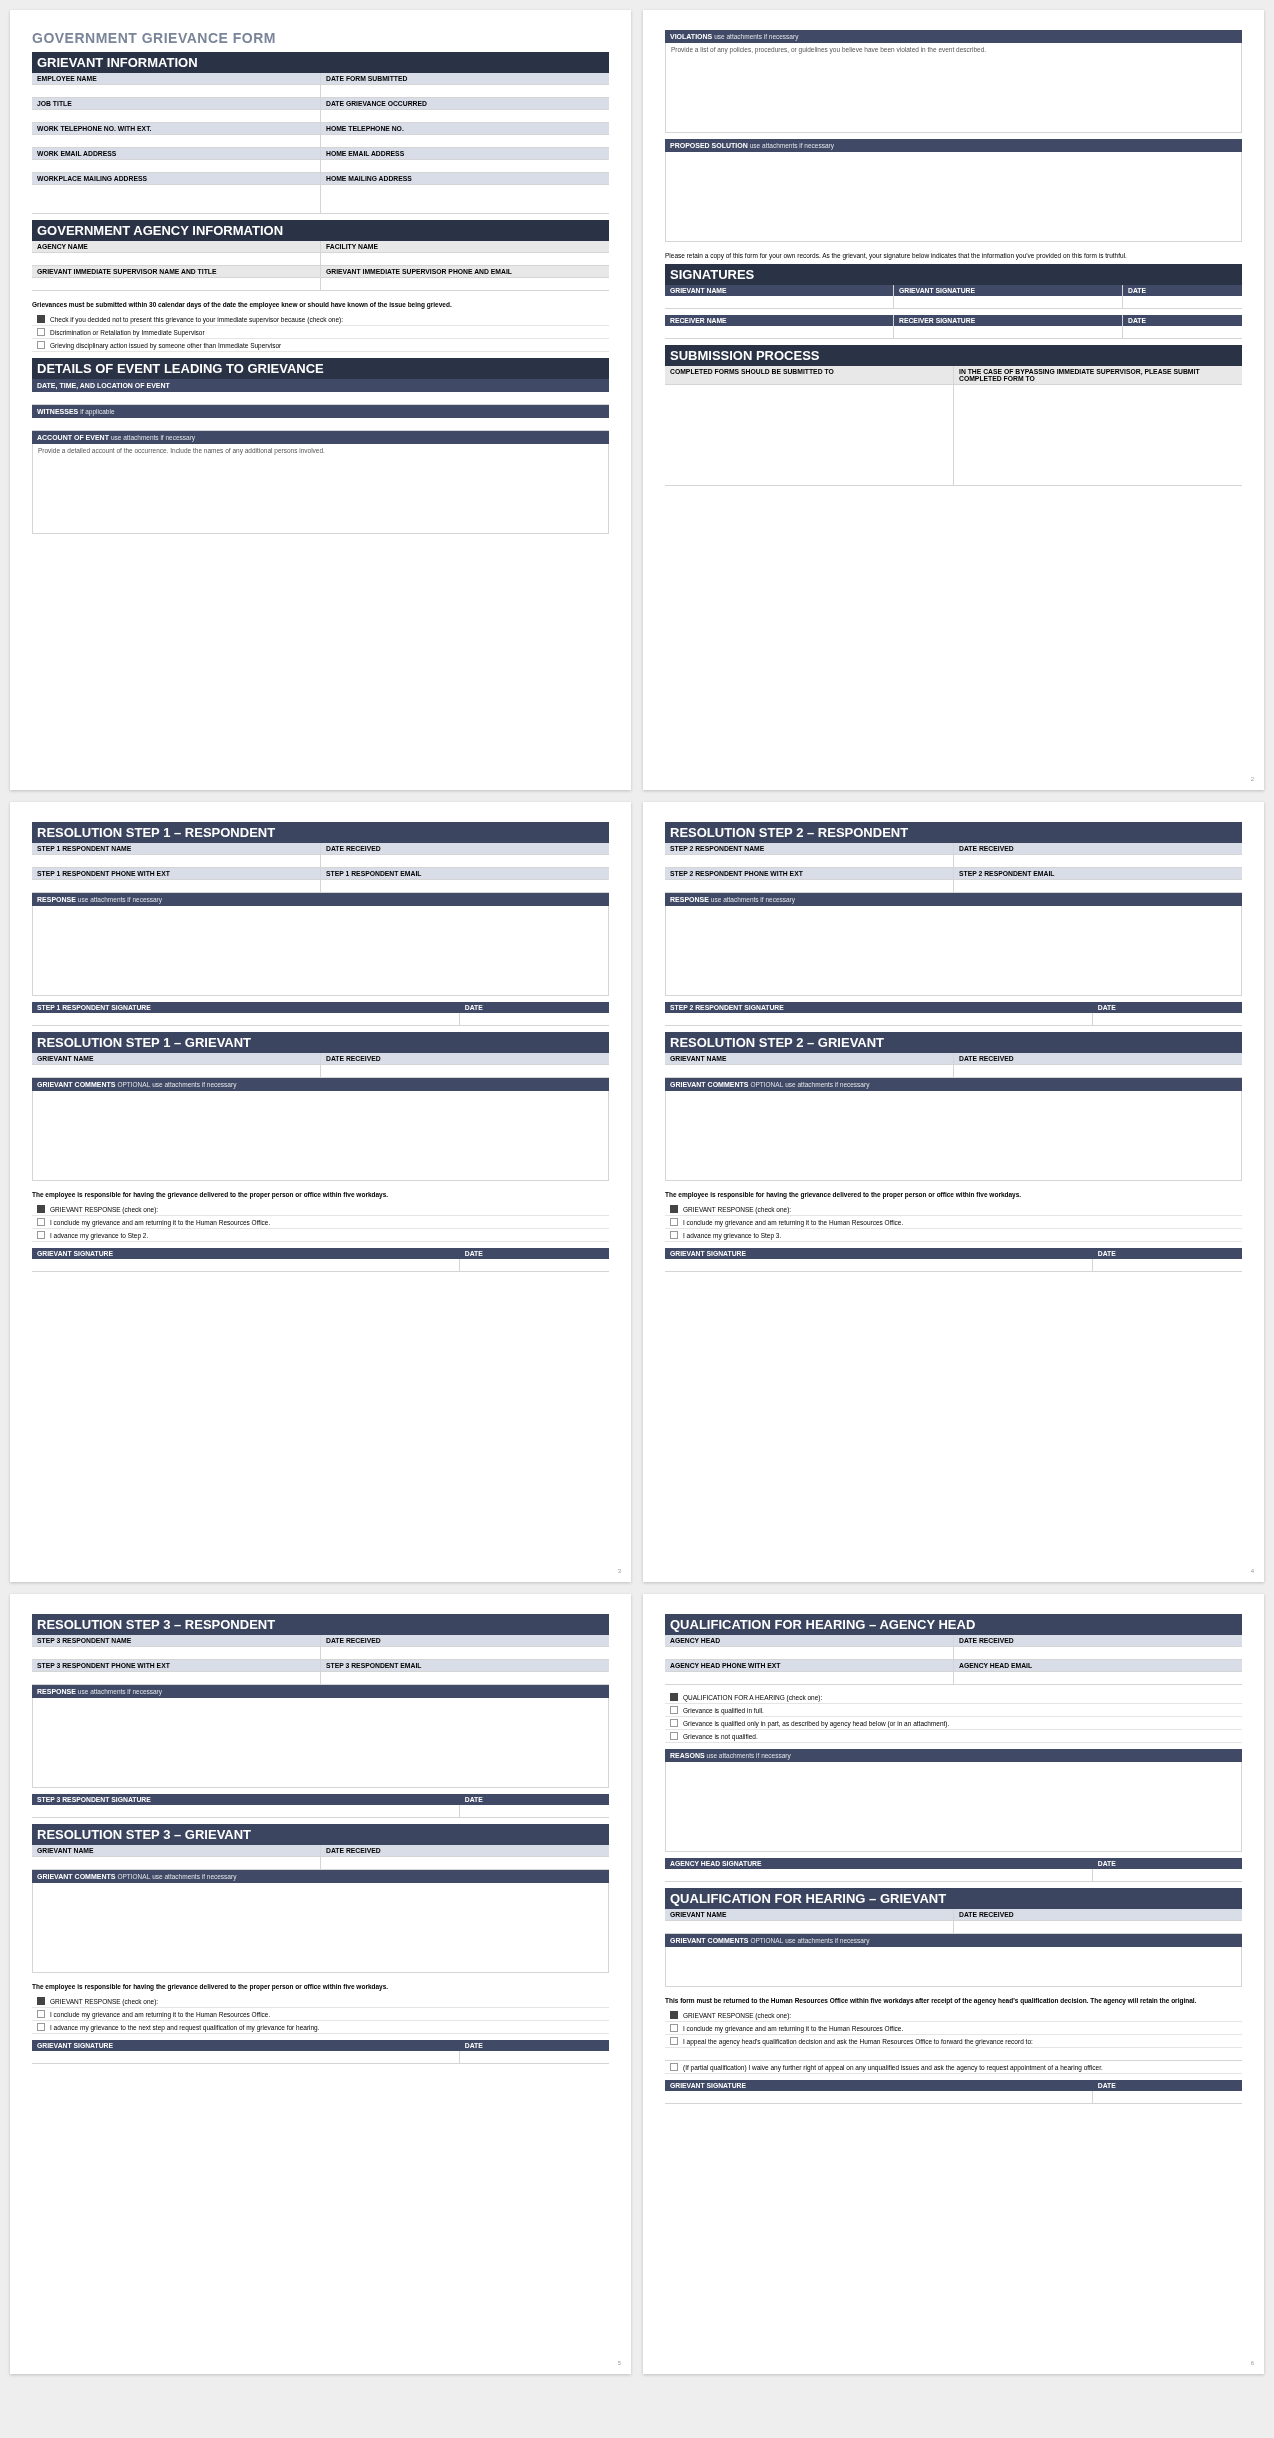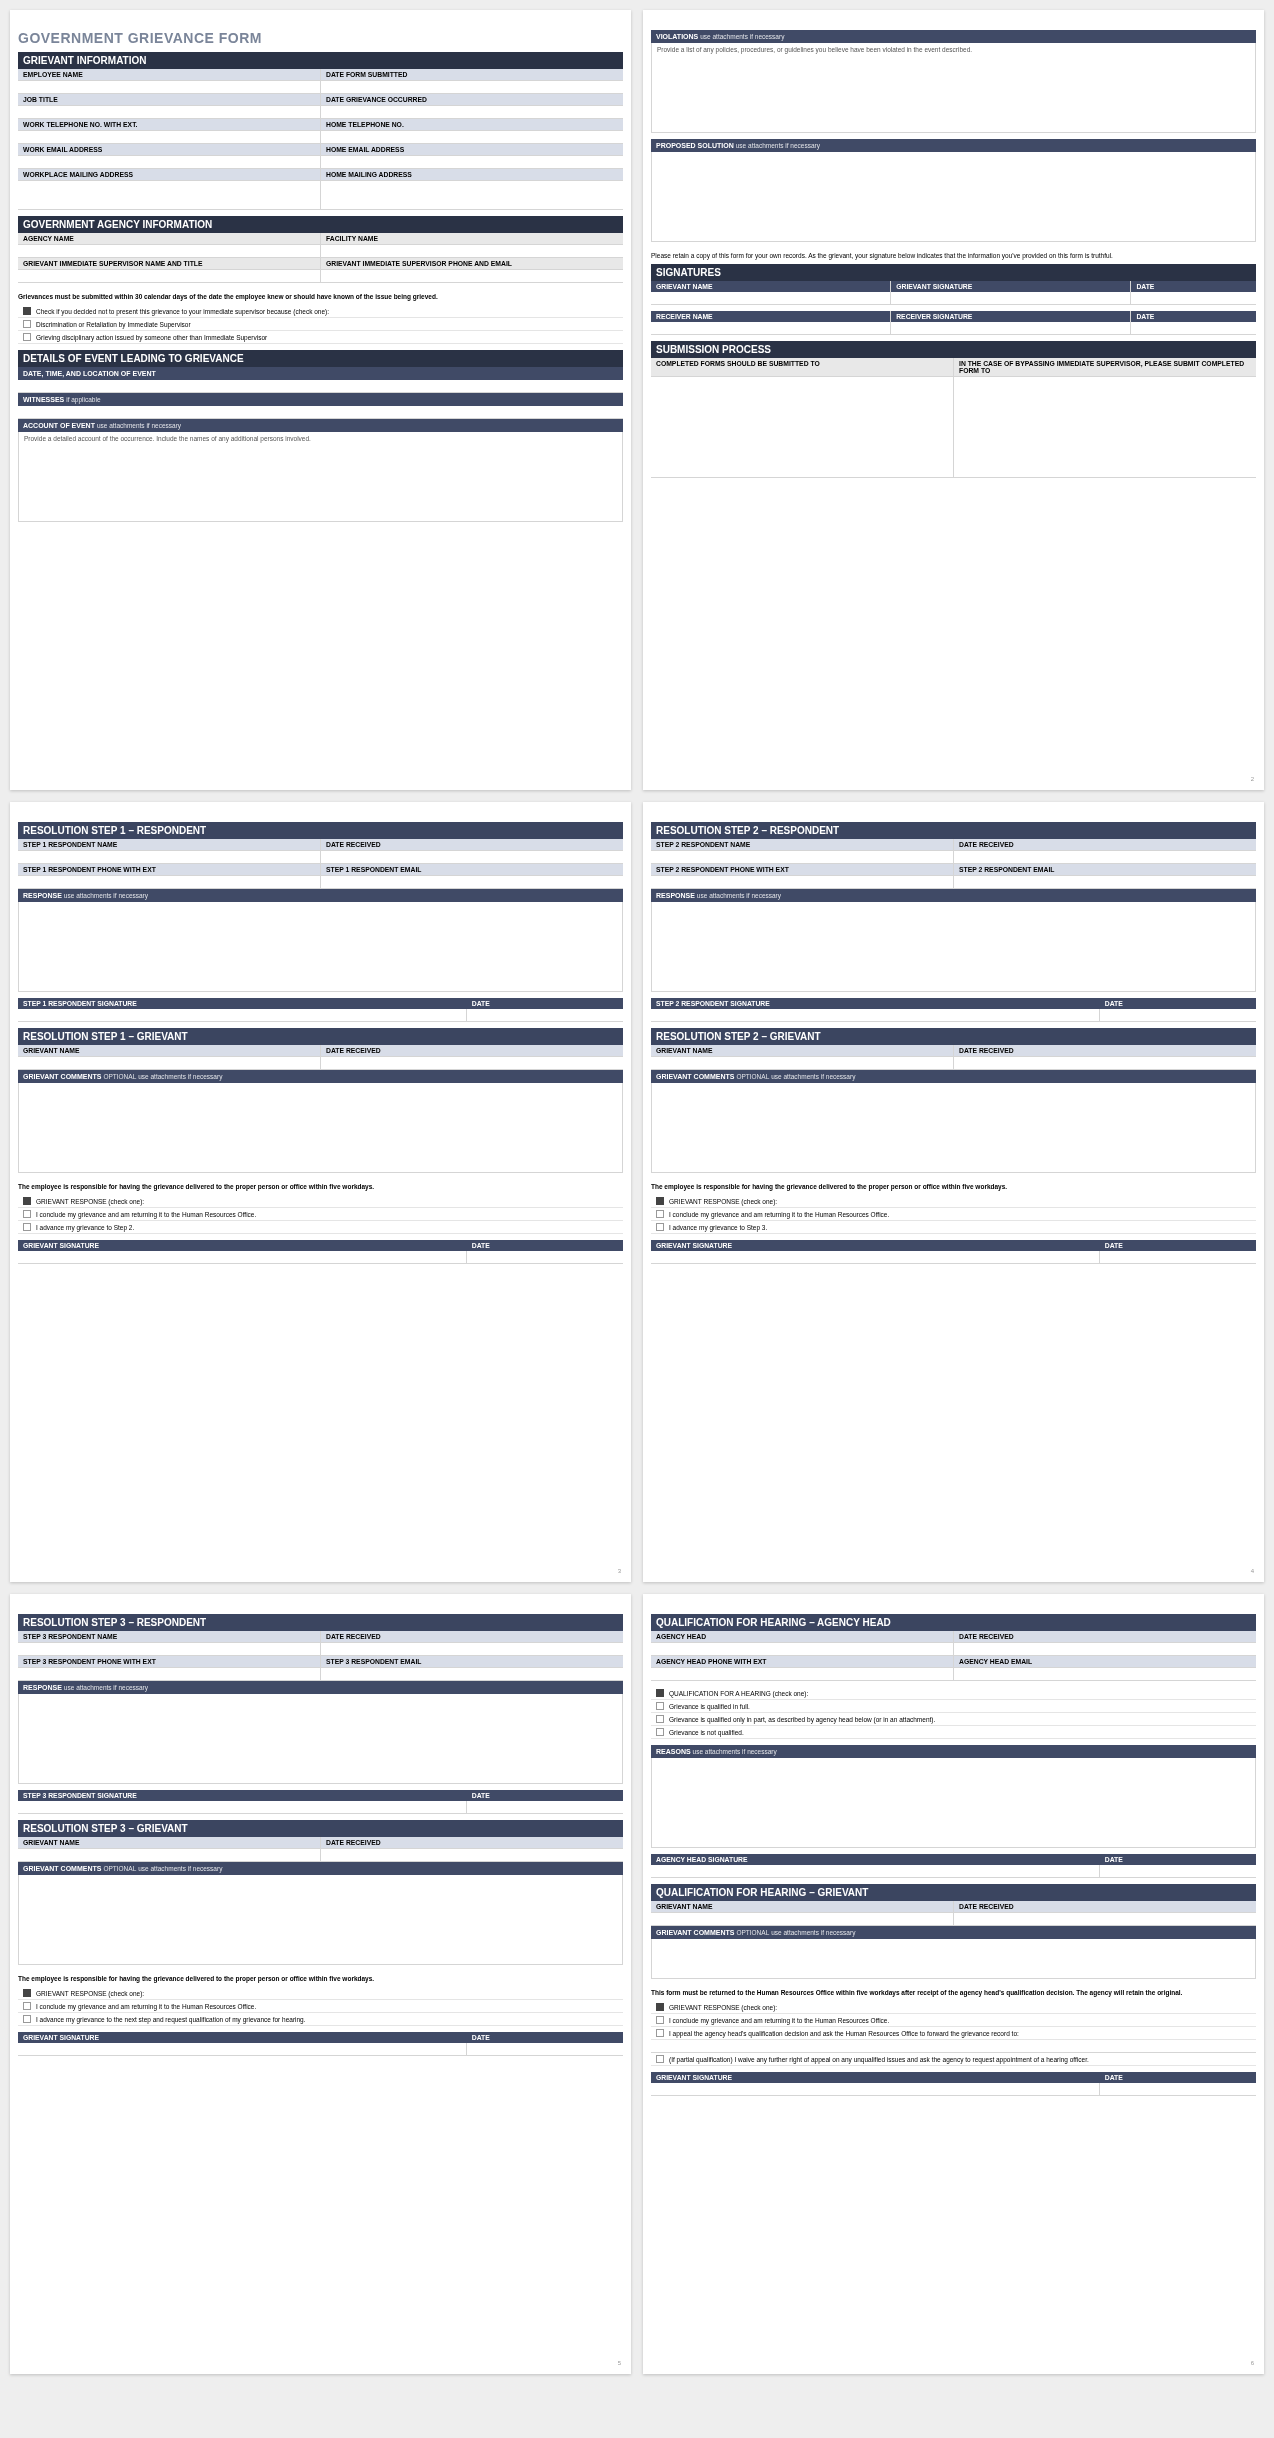--- a/index.html
+++ b/index.html
@@ -1,20 +1,20 @@
 <!DOCTYPE html>
 <html><head>
 <meta charset="utf-8">
 <style>
 *{box-sizing:border-box;margin:0;padding:0}
 body{background:#eee;font-family:Arial,sans-serif;font-size:7px;padding:10px}
 .pages{display:grid;grid-template-columns:1fr 1fr;gap:12px;max-width:1254px;margin:0 auto}
-.page{background:#fff;box-shadow:0 1px 3px rgba(0,0,0,.2);padding:20px 8px;min-height:780px;position:relative}
+.page{background:#fff;box-shadow:0 1px 3px rgba(0,0,0,.2);padding:20px 22px;min-height:780px;position:relative}
 .title{color:#7a8599;font-size:14px;font-weight:bold;letter-spacing:.5px;margin-bottom:6px}
-.hdr{background:#2a3245;color:#fff;font-weight:bold;font-size:10px;padding:3px 5px;text-transform:uppercase}
+.hdr{background:#2a3245;color:#fff;font-weight:bold;font-size:13px;padding:3px 5px;text-transform:uppercase}
 .hdr.med{background:#3b4560}
 .sub{background:#404a66;color:#fff;font-size:7px;padding:3px 5px}
 .sub .opt{font-weight:normal;opacity:.85;font-size:6.5px}
 .row{display:flex;border-bottom:1px solid #d5d5d5}
 .cell{flex:1;padding:3px 5px;border-right:1px solid #d5d5d5}
 .cell:last-child{border-right:0}
 .lbl{background:#d8dde8;font-weight:bold;font-size:6.8px;text-transform:uppercase;padding:2px 5px}
 .lbl.gray{background:#e8e8e8}
 .inp{background:#fff;min-height:12px}
 .inp.tall{min-height:28px}

